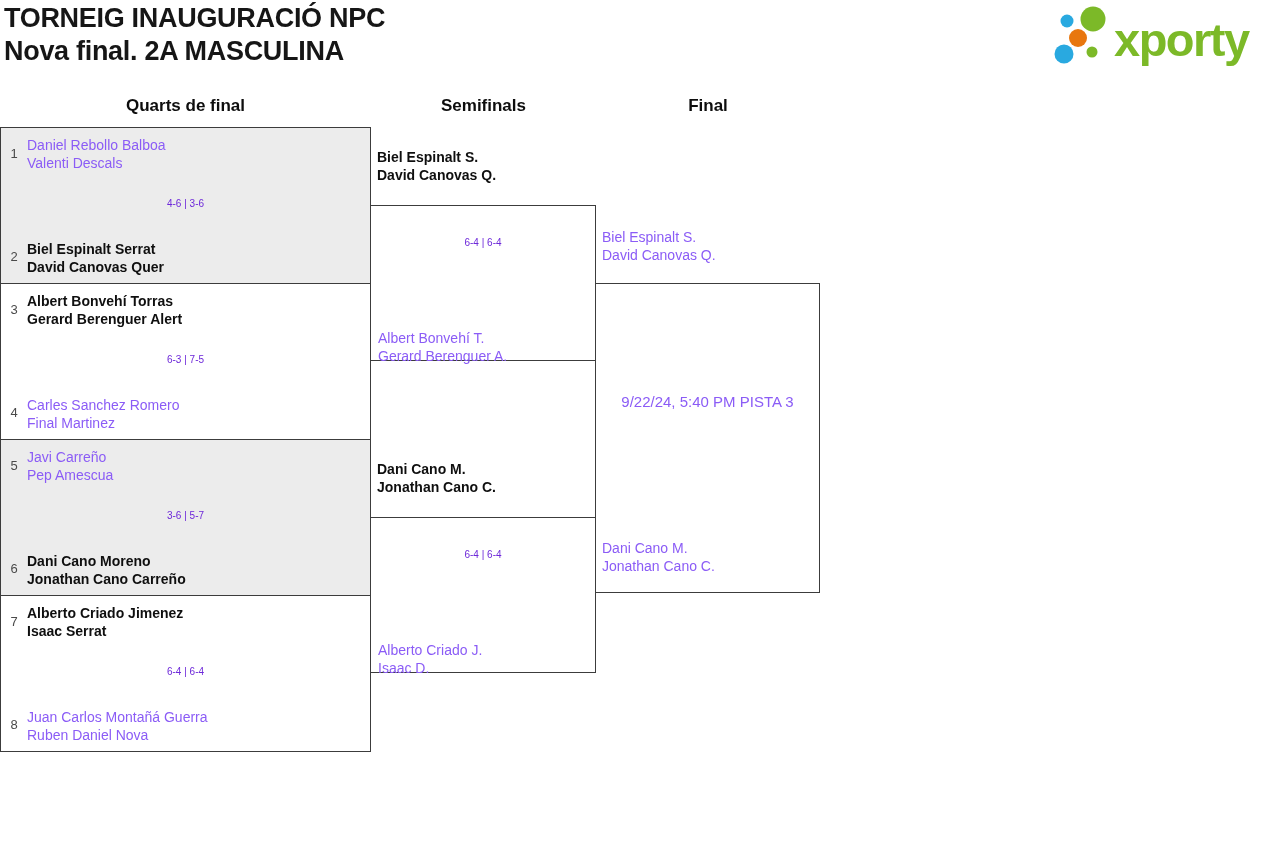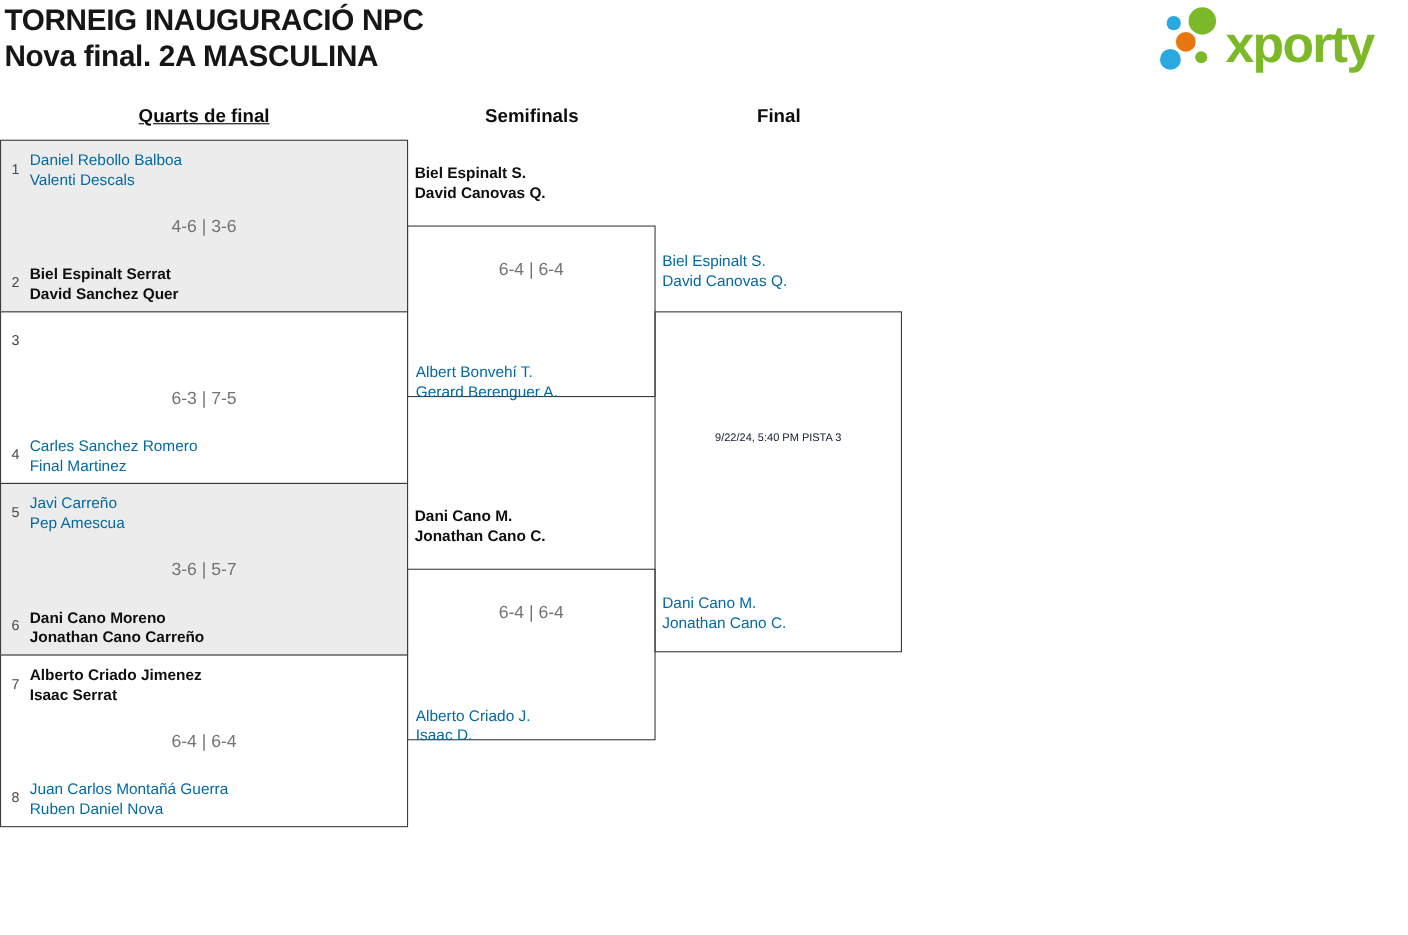--- a/index.html
+++ b/index.html
@@ -14,57 +14,57 @@
   .page { position:absolute; left:0; top:0; width:1092px; height:850px; }
 
   
   .title { position:absolute; left:4px; top:2px; font-size:27px; line-height:33px;
            font-weight:bold; color:#161616; letter-spacing:-0.3px; }
   .logo { position:absolute; left:1046px; top:3px; width:232px; height:68px; }
 
   
   .col-header { position:absolute; top:96px; font-size:17px; font-weight:bold;
                 color:#0d0d0d; text-align:center; }
-  .colh-qf { left:0;     width:371px;text-decoration:underline; }
+  .colh-qf { left:0;     width:371px; }
   .colh-sf { left:371px; width:225px; }
   .colh-f  { left:596px; width:224px; }
 
   
   .box { position:absolute; border:1px solid #3c3c3c; background:#ffffff; }
   .qf  { left:0; width:371px; height:157px; }
   .qf.gray { background:#ececec; }
   .qf1 { top:127px; } .qf2 { top:283px; } .qf3 { top:439px; } .qf4 { top:595px; }
 
   .sf  { left:370px; width:226px; height:156px; background:transparent; }
   .sf1 { top:205px; } .sf2 { top:517px; }
 
   .final-box { left:595px; top:283px; width:225px; height:310px; background:transparent; }
 
   
-  .team { font-size:14px; line-height:18px; color:#0369a1; white-space:nowrap; }
+  .team { font-size:14px; line-height:18px; color:#8b5cf6; white-space:nowrap; }
   .team.winner { font-weight:bold; color:#0f0f0f; }
   .seed { position:absolute; left:5px; width:16px; text-align:center;
           font-size:13px; color:#4a4a4a; }
   .qf .seed-top    { top:18px; }
   .qf .seed-bottom { top:121px; }
   .qf .team-top    { position:absolute; left:26px; top:8px; }
   .qf .team-bottom { position:absolute; left:26px; top:112px; }
   .score { position:absolute; left:0; right:0; top:70px; text-align:center;
-           font-size:16px; color:#737373; }
+           font-size:10px; color:#6d28d9; }
   .sf .score { top:31px; }
   .sf .team-bottom { position:absolute; left:7px; top:96px;margin-top:27px; }
 
   .float-team { position:absolute; }
   .sf1-top { left:377px; top:148px; }
   .sf2-top { left:377px; top:460px; }
   .final-top    { left:602px; top:228px; }
   .final-bottom { left:602px; top:539px; }
 
   .schedule { position:absolute; left:595px; top:393px; width:225px;
-              text-align:center; font-size:10px; color:#0f172a; }
+              text-align:center; font-size:15px; color:#8b5cf6; }
 </style>
 </head>
 <body>
 
 <div class="page">
 
   <div class="title">
     <div>TORNEIG INAUGURACIÓ NPC</div>
     <div>Nova final. 2A MASCULINA</div>
   </div>
@@ -87,26 +87,30 @@
   <div class="box qf qf1 gray">
     <div class="seed seed-top">1</div>
     <div class="team team-top">
       <div>Daniel Rebollo Balboa</div>
       <div>Valenti Descals</div>
     </div>
     <div class="score">4-6 | 3-6</div>
     <div class="seed seed-bottom">2</div>
     <div class="team team-bottom winner">
       <div>Biel Espinalt Serrat</div>
-      <div>David Sanchez Quer</div>
+      <div>David Canovas Quer</div>
     </div>
   </div>
 
   <div class="box qf qf2">
     <div class="seed seed-top">3</div>
+    <div class="team team-top winner">
+      <div>Albert Bonvehí Torras</div>
+      <div>Gerard Berenguer Alert</div>
+    </div>
     <div class="score">6-3 | 7-5</div>
     <div class="seed seed-bottom">4</div>
     <div class="team team-bottom">
       <div>Carles Sanchez Romero</div>
       <div>Final Martinez</div>
     </div>
   </div>
 
   <div class="box qf qf3 gray">
     <div class="seed seed-top">5</div>

